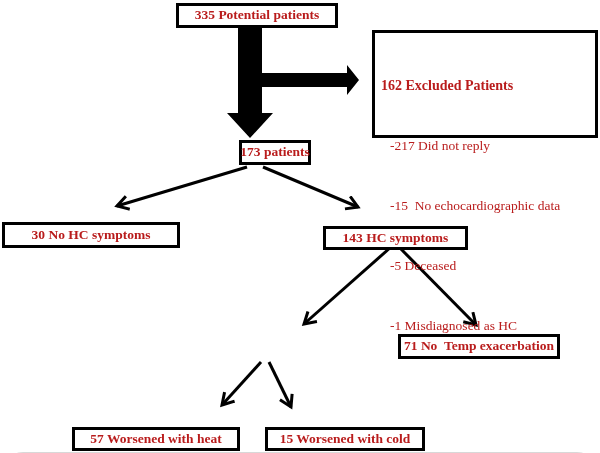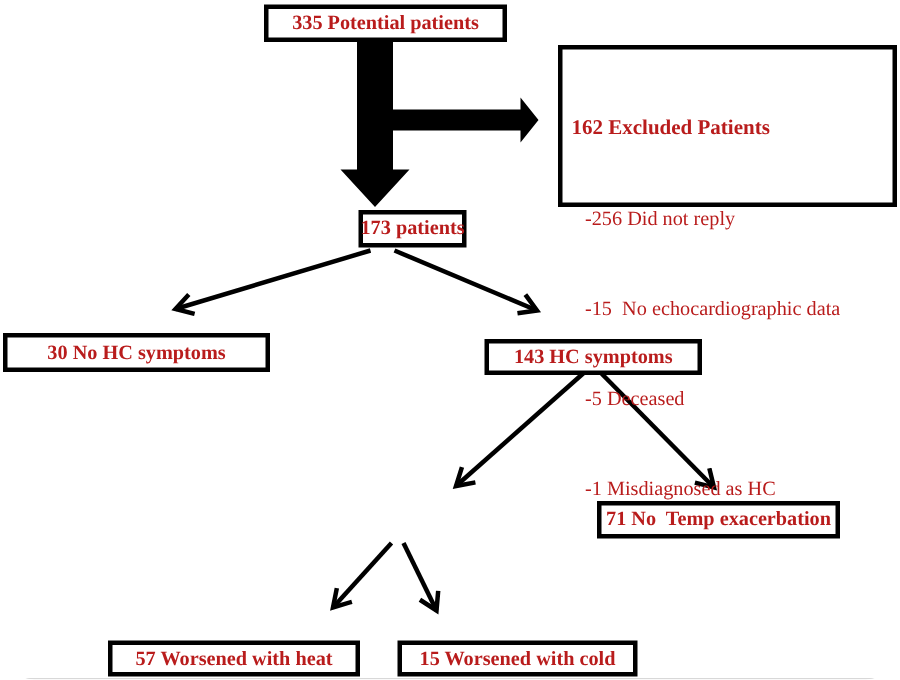--- a/index.html
+++ b/index.html
@@ -72,21 +72,21 @@
     <line x1="261" y1="362" x2="222" y2="405" stroke="#000" stroke-width="3" marker-end="url(#ahead)"></line>
     <line x1="269" y1="362" x2="291" y2="407" stroke="#000" stroke-width="3" marker-end="url(#ahead)"></line>
   </svg>
 
   <div class="nbox b-potential">
     <span>335 Potential patients</span>
   </div>
 
   <div class="panel">
     <div class="title">162 Excluded Patients</div>
-    <div class="item">-256 Did not reply</div>
+    <div class="item">-217 Did not reply</div>
     <div class="item">-15  No echocardiographic data</div>
     <div class="item">-5 Deceased</div>
     <div class="item">-1 Misdiagnosed as HC</div>
   </div>
 
   <div class="nbox b-patients">
     <span>173 patients</span>
   </div>
 
   <div class="nbox b-nohc">

